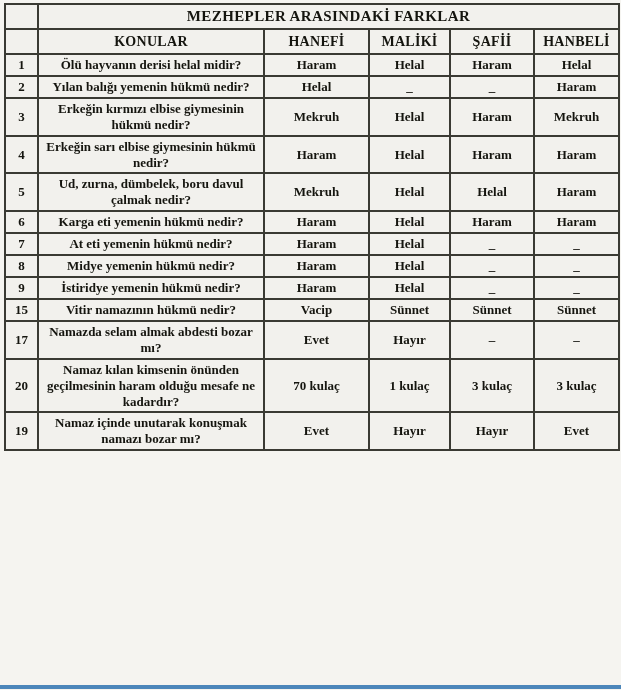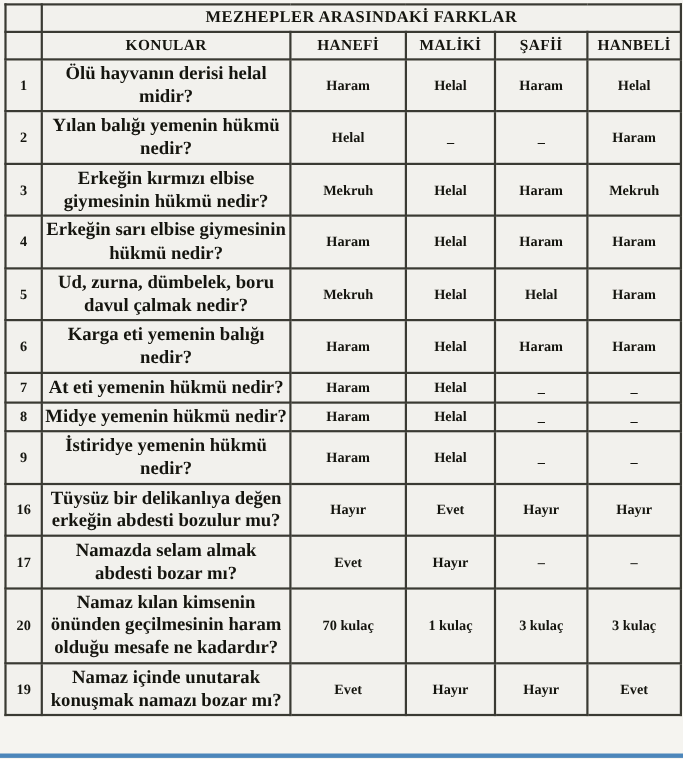--- a/index.html
+++ b/index.html
@@ -43,21 +43,21 @@
     font-size: 14px;
     letter-spacing: 0.3px;
     height: 19px;
     margin-left: 40px;
   }
   .num-cell {
     font-size: 13px;
     padding: 3px 1px;
   }
   .topic-cell {
-    font-size: 17px;
+    font-size: 13px;
     line-height: 1.22;
     padding: 3px 3px;
     margin-left: 45px;
   }
   .value-cell {
     font-size: 13px;
     padding: 3px 2px;
   }
   .bottom-line {
     position: absolute;
@@ -137,21 +137,21 @@
       <td class="num-cell">5</td>
       <td class="topic-cell">Ud, zurna, dümbelek, boru davul çalmak nedir?</td>
       <td class="value-cell">Mekruh</td>
       <td class="value-cell">Helal</td>
       <td class="value-cell">Helal</td>
       <td class="value-cell">Haram</td>
     </tr>
 
     <tr>
       <td class="num-cell">6</td>
-      <td class="topic-cell">Karga eti yemenin balığı nedir?</td>
+      <td class="topic-cell">Karga eti yemenin hükmü nedir?</td>
       <td class="value-cell">Haram</td>
       <td class="value-cell">Helal</td>
       <td class="value-cell">Haram</td>
       <td class="value-cell">Haram</td>
     </tr>
 
     <tr>
       <td class="num-cell">7</td>
       <td class="topic-cell">At eti yemenin hükmü nedir?</td>
       <td class="value-cell">Haram</td>
@@ -176,29 +176,29 @@
       <td class="value-cell">Helal</td>
       <td class="value-cell">_</td>
       <td class="value-cell">_</td>
     </tr>
 
 
 
 
 
 
-
-    <tr>
-      <td class="num-cell">16</td>
-      <td class="topic-cell">Tüysüz bir delikanlıya değen erkeğin abdesti bozulur mu?</td>
-      <td class="value-cell">Hayır</td>
-      <td class="value-cell">Evet</td>
-      <td class="value-cell">Hayır</td>
-      <td class="value-cell">Hayır</td>
-    </tr>
+    <tr>
+      <td class="num-cell">15</td>
+      <td class="topic-cell">Vitir namazının hükmü nedir?</td>
+      <td class="value-cell">Vacip</td>
+      <td class="value-cell">Sünnet</td>
+      <td class="value-cell">Sünnet</td>
+      <td class="value-cell">Sünnet</td>
+    </tr>
+
 
     <tr>
       <td class="num-cell">17</td>
       <td class="topic-cell">Namazda selam almak abdesti bozar mı?</td>
       <td class="value-cell">Evet</td>
       <td class="value-cell">Hayır</td>
       <td class="value-cell">–</td>
       <td class="value-cell">–</td>
     </tr>
 

